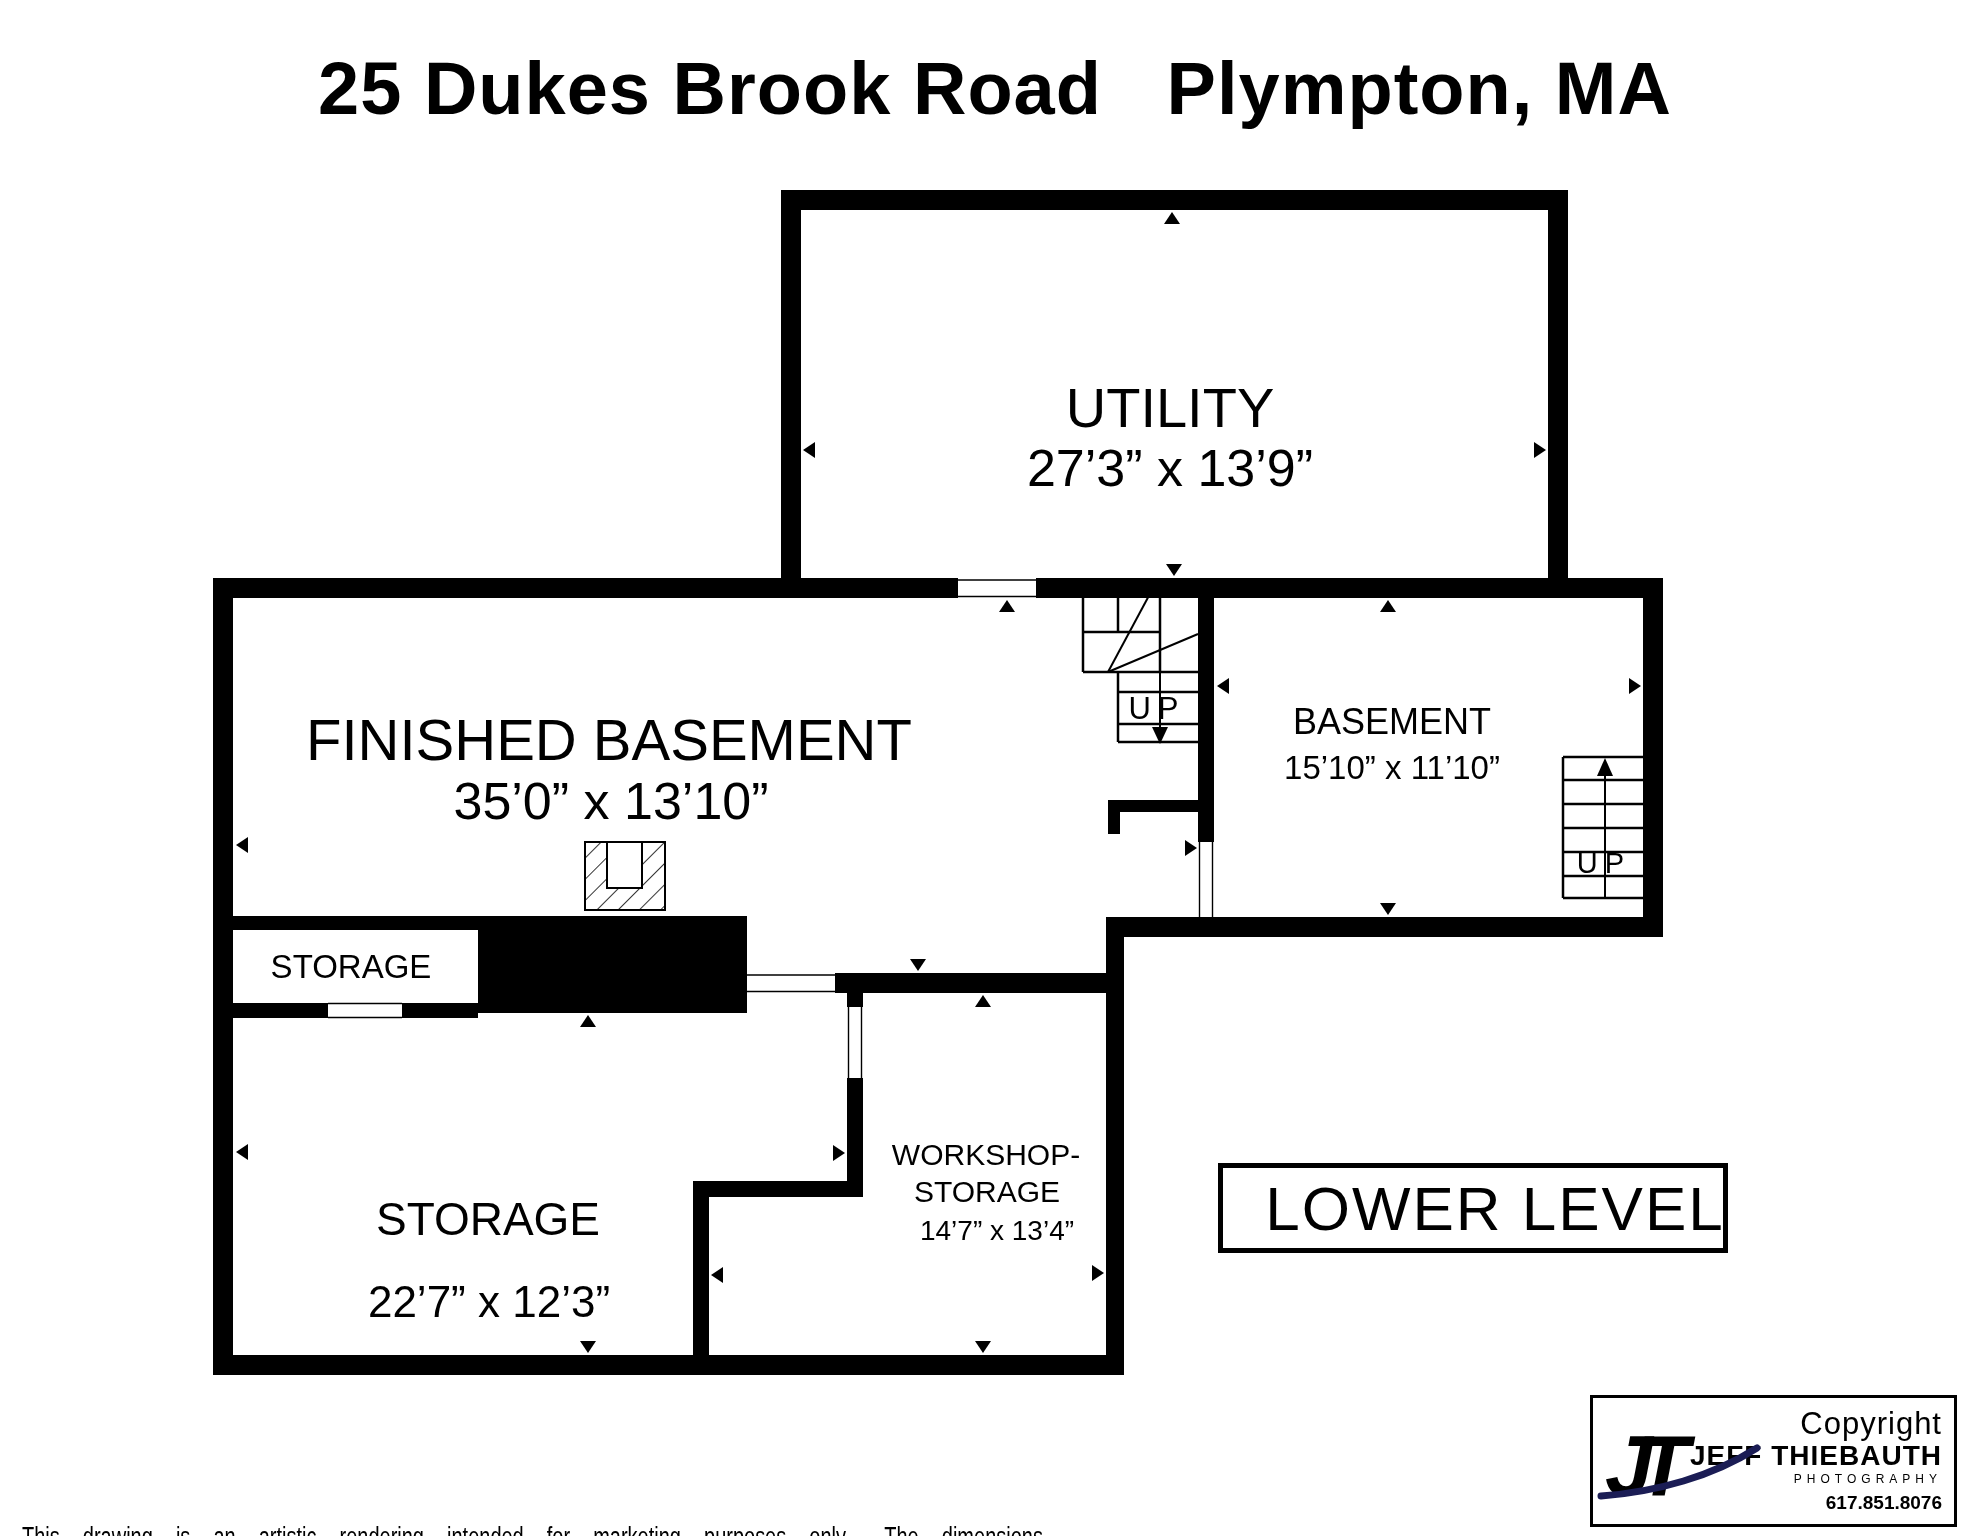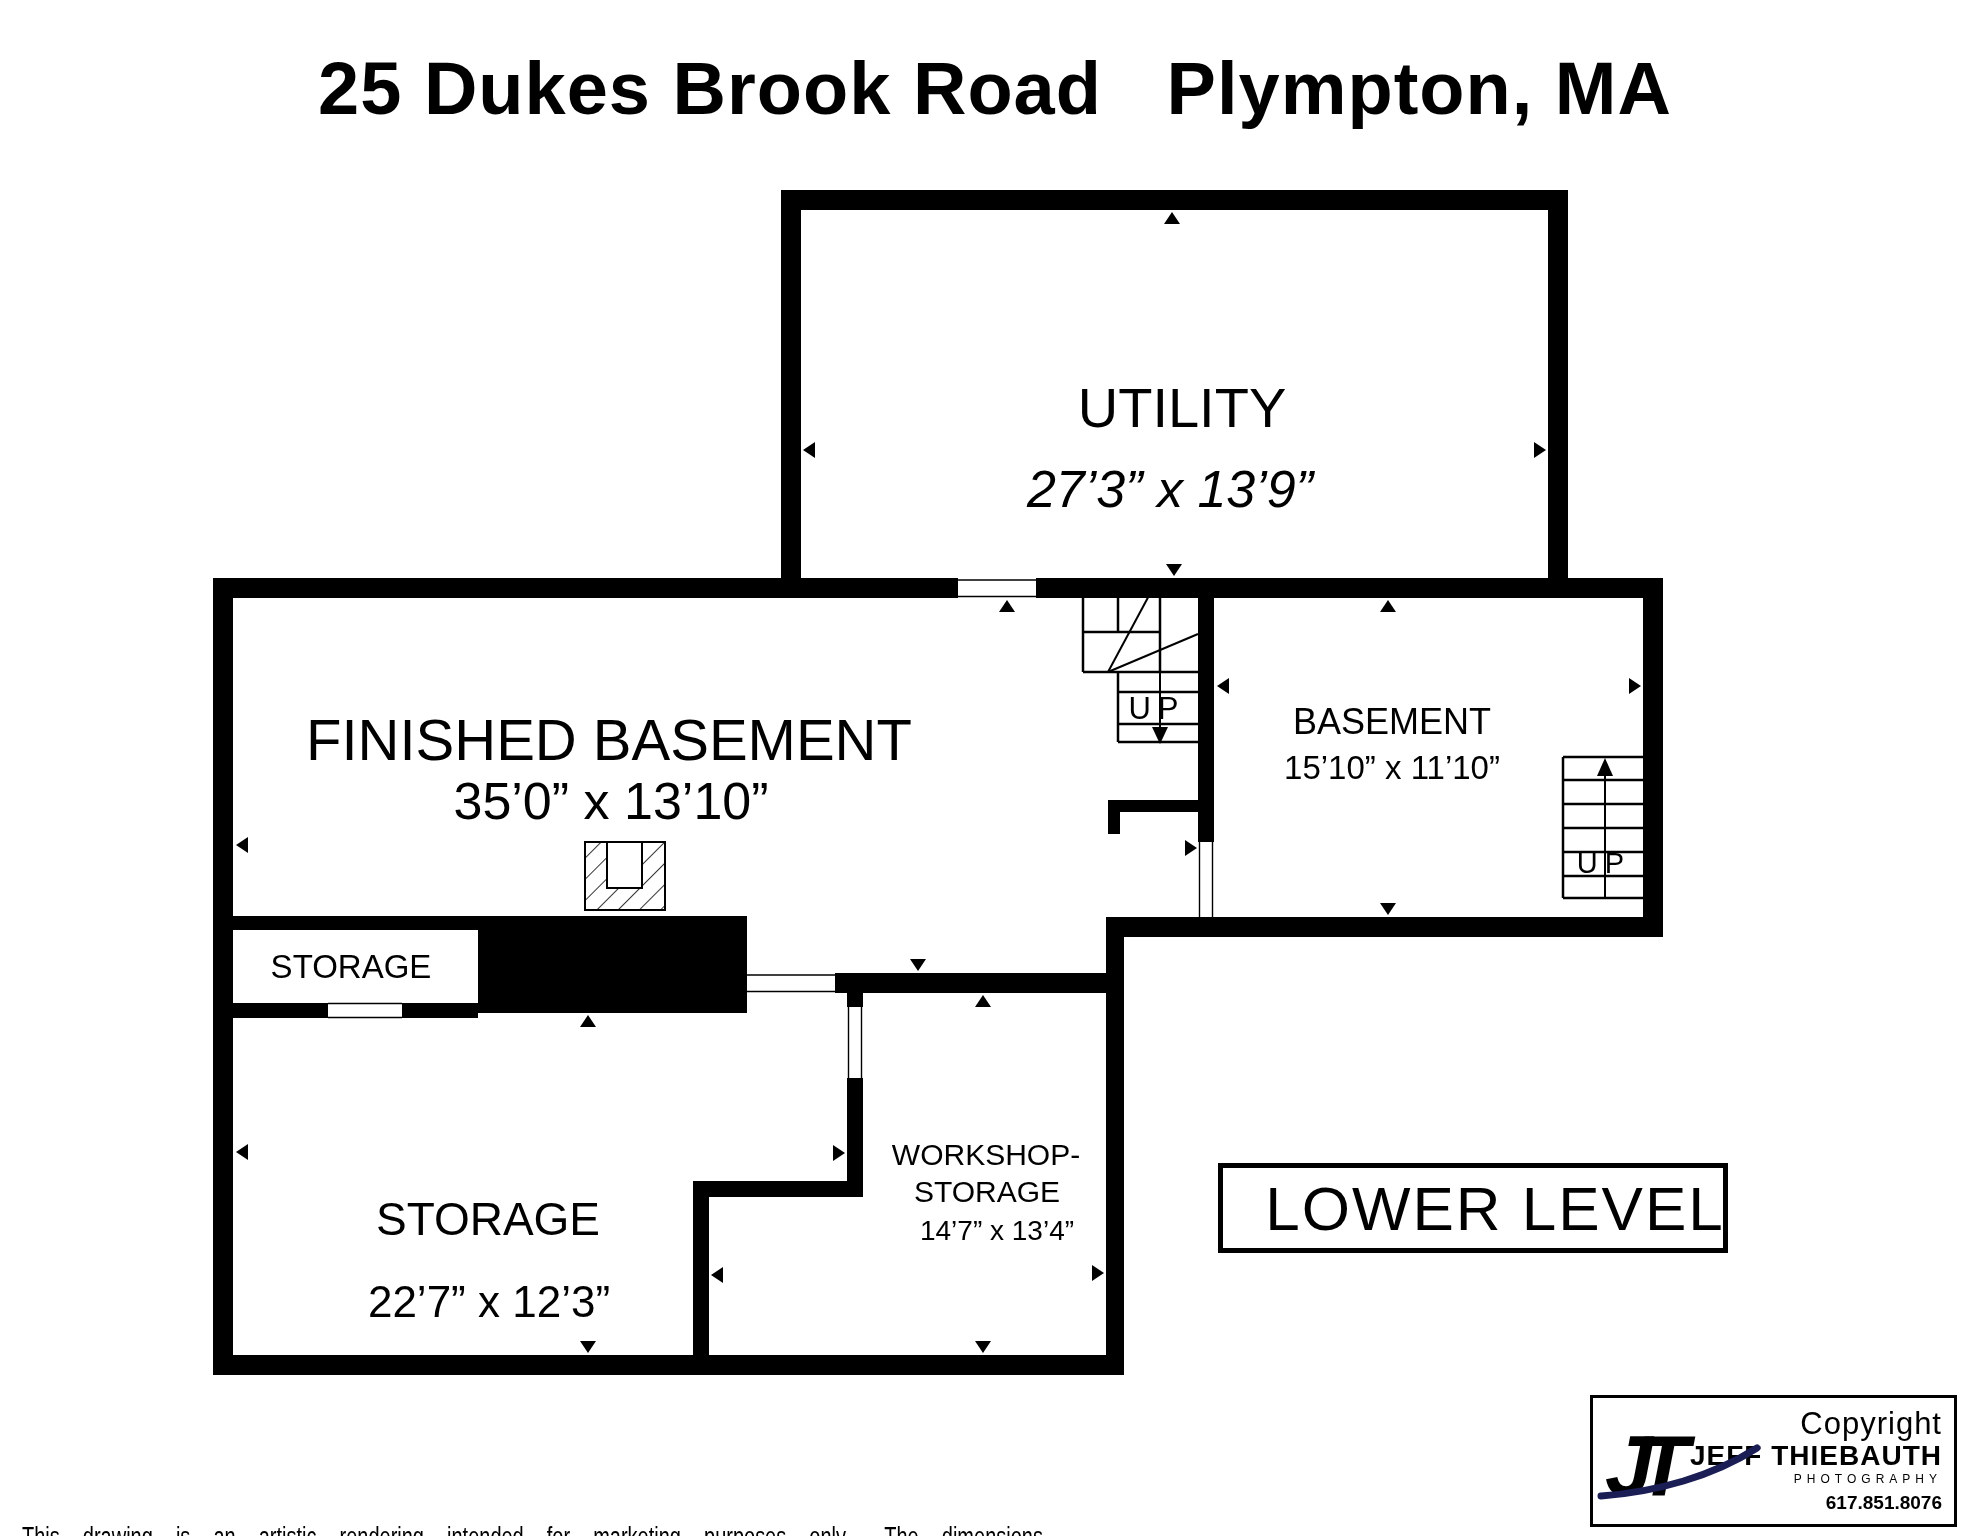--- a/index.html
+++ b/index.html
@@ -136,22 +136,22 @@
       <polygon points="1104,1273 1092,1265 1092,1281"></polygon>
       <polygon points="588,1015 580,1027 596,1027"></polygon>
       <polygon points="588,1353 580,1341 596,1341"></polygon>
       <polygon points="236,1152 248,1144 248,1160"></polygon>
       <polygon points="845,1153 833,1145 833,1161"></polygon>
     </g>
   </svg>
 
   <div class="label title" style="left:995px;top:89px;font-size:74px;">25 Dukes Brook Road   Plympton, MA</div>
 
-  <div class="label room" style="left:1170px;top:408px;font-size:56px;margin-left:12px;">UTILITY</div>
-  <div class="label room" style="left:1170px;top:489px;font-size:52px;font-style:italic;">27’3” x 13’9”</div>
+  <div class="label room" style="left:1170px;top:408px;font-size:56px;">UTILITY</div>
+  <div class="label room" style="left:1170px;top:468px;font-size:52px;">27’3” x 13’9”</div>
 
   <div class="label room" style="left:609px;top:740px;font-size:58px;">FINISHED BASEMENT</div>
   <div class="label room" style="left:611px;top:801px;font-size:52px;">35’0” x 13’10”</div>
 
   <div class="label room" style="left:1392px;top:722px;font-size:36px;">BASEMENT</div>
   <div class="label room" style="left:1392px;top:767px;font-size:33px;">15’10” x 11’10”</div>
 
   <div class="label room" style="left:351px;top:966px;font-size:33px;">STORAGE</div>
 
   <div class="label room" style="left:488px;top:1219px;font-size:46px;">STORAGE</div>

